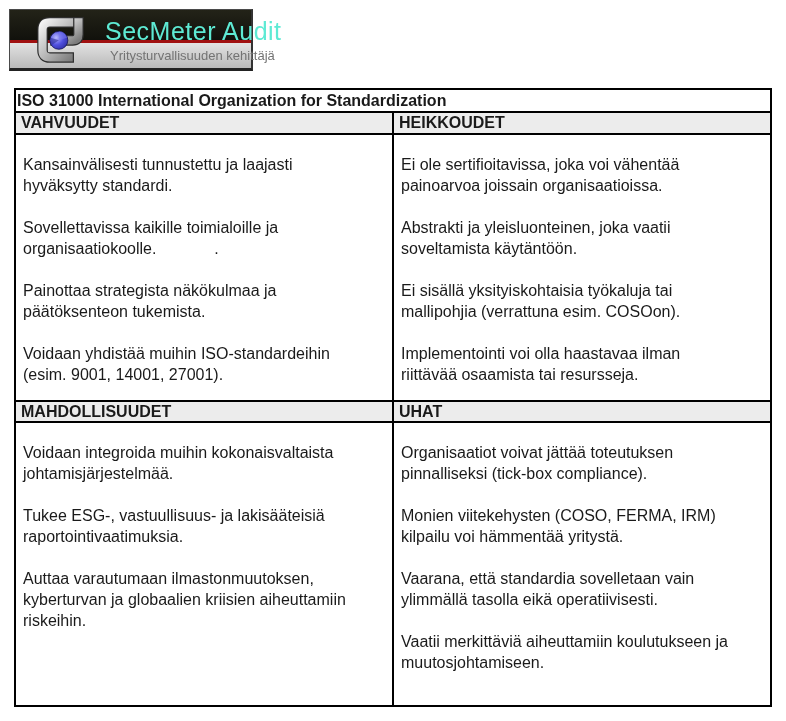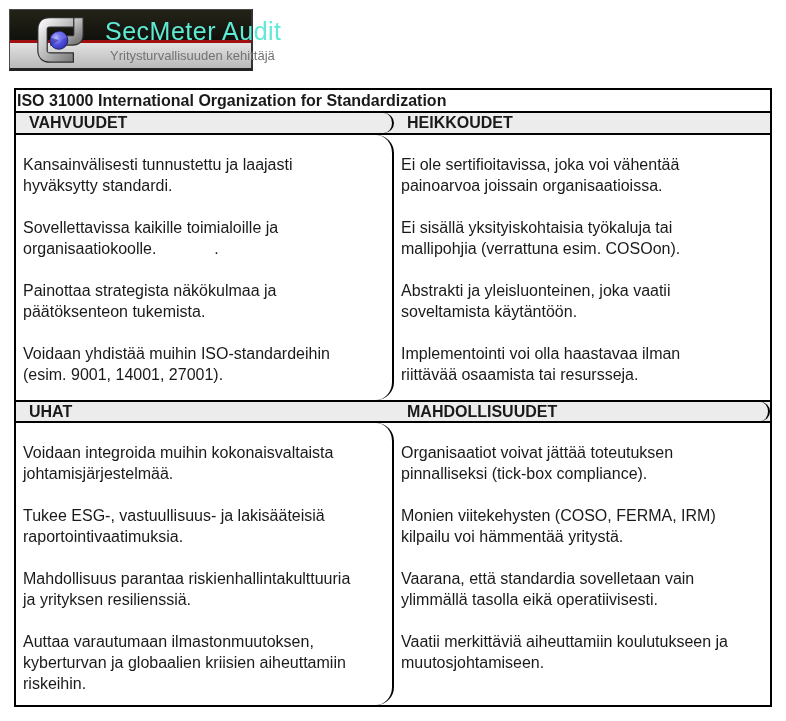--- a/index.html
+++ b/index.html
@@ -24,28 +24,28 @@
   
   .swot-table{position:absolute;left:14px;top:88px;width:758px;height:619px;
               box-sizing:border-box;border:2px solid #000;background:#fff;}
   .t-row{box-sizing:border-box;}
   .t-title{height:23px;border-bottom:2px solid #000;font-weight:bold;font-size:16px;
            line-height:21px;padding-left:1px;}
   .t-heads{height:22px;background:#ececec;border-bottom:2px solid #000;
            display:grid;grid-template-columns:378px 1fr;}
   .t-heads2{height:23px;background:#ececec;border-top:2px solid #000;border-bottom:2px solid #000;
             display:grid;grid-template-columns:378px 1fr;}
-  .head-cell{font-weight:bold;font-size:16px;line-height:19px;padding-left:13px;
-             box-sizing:border-box;border-radius:10px;}
+  .head-cell{font-weight:bold;font-size:16px;line-height:19px;padding-left:5px;
+             box-sizing:border-box;}
   .t-heads .head-cell{line-height:20px;}
   .t-heads2 .head-cell{line-height:19px;}
   .head-cell.left{border-right:2px solid #000;}
   .t-body{height:265px;display:grid;grid-template-columns:378px 1fr;}
   .t-body2{height:282px;display:grid;grid-template-columns:378px 1fr;}
-  .body-cell{box-sizing:border-box;padding:19px 8px 0 7px;overflow:hidden;border-radius:18px;}
+  .body-cell{box-sizing:border-box;padding:19px 8px 0 7px;overflow:hidden;}
   .body-cell.left{border-right:2px solid #000;}
   .body-cell p{margin:0 0 21px 0;font-size:16px;line-height:21px;white-space:pre-wrap;}
 </style>
 </head>
 <body>
 
 <div class="page">
 
   <div class="logo">
     <div class="logo-top"></div>
@@ -94,42 +94,40 @@
         <p>Sovellettavissa kaikille toimialoille ja
 organisaatiokoolle.             .</p>
         <p>Painottaa strategista näkökulmaa ja
 päätöksenteon tukemista.</p>
         <p>Voidaan yhdistää muihin ISO-standardeihin
 (esim. 9001, 14001, 27001).</p>
       </div>
       <div class="body-cell">
         <p>Ei ole sertifioitavissa, joka voi vähentää
 painoarvoa joissain organisaatioissa.</p>
+        <p>Abstrakti ja yleisluonteinen, joka vaatii
+soveltamista käytäntöön.</p>
         <p>Ei sisällä yksityiskohtaisia työkaluja tai
 mallipohjia (verrattuna esim. COSOon).</p>
-        <p>Abstrakti ja yleisluonteinen, joka vaatii
-soveltamista käytäntöön.</p>
         <p>Implementointi voi olla haastavaa ilman
 riittävää osaamista tai resursseja.</p>
       </div>
     </div>
 
     <div class="t-row t-heads2">
+      <div class="head-cell left">MAHDOLLISUUDET</div>
       <div class="head-cell">UHAT</div>
-      <div class="head-cell left">MAHDOLLISUUDET</div>
     </div>
 
     <div class="t-row t-body2">
       <div class="body-cell left">
         <p>Voidaan integroida muihin kokonaisvaltaista
 johtamisjärjestelmää.</p>
         <p>Tukee ESG-, vastuullisuus- ja lakisääteisiä
 raportointivaatimuksia.</p>
-        <p>Mahdollisuus parantaa riskienhallintakulttuuria
-ja yrityksen resilienssiä.</p>
         <p>Auttaa varautumaan ilmastonmuutoksen,
 kyberturvan ja globaalien kriisien aiheuttamiin
 riskeihin.</p>
       </div>
       <div class="body-cell">
         <p>Organisaatiot voivat jättää toteutuksen
 pinnalliseksi (tick-box compliance).</p>
         <p>Monien viitekehysten (COSO, FERMA, IRM)
 kilpailu voi hämmentää yritystä.</p>
         <p>Vaarana, että standardia sovelletaan vain

